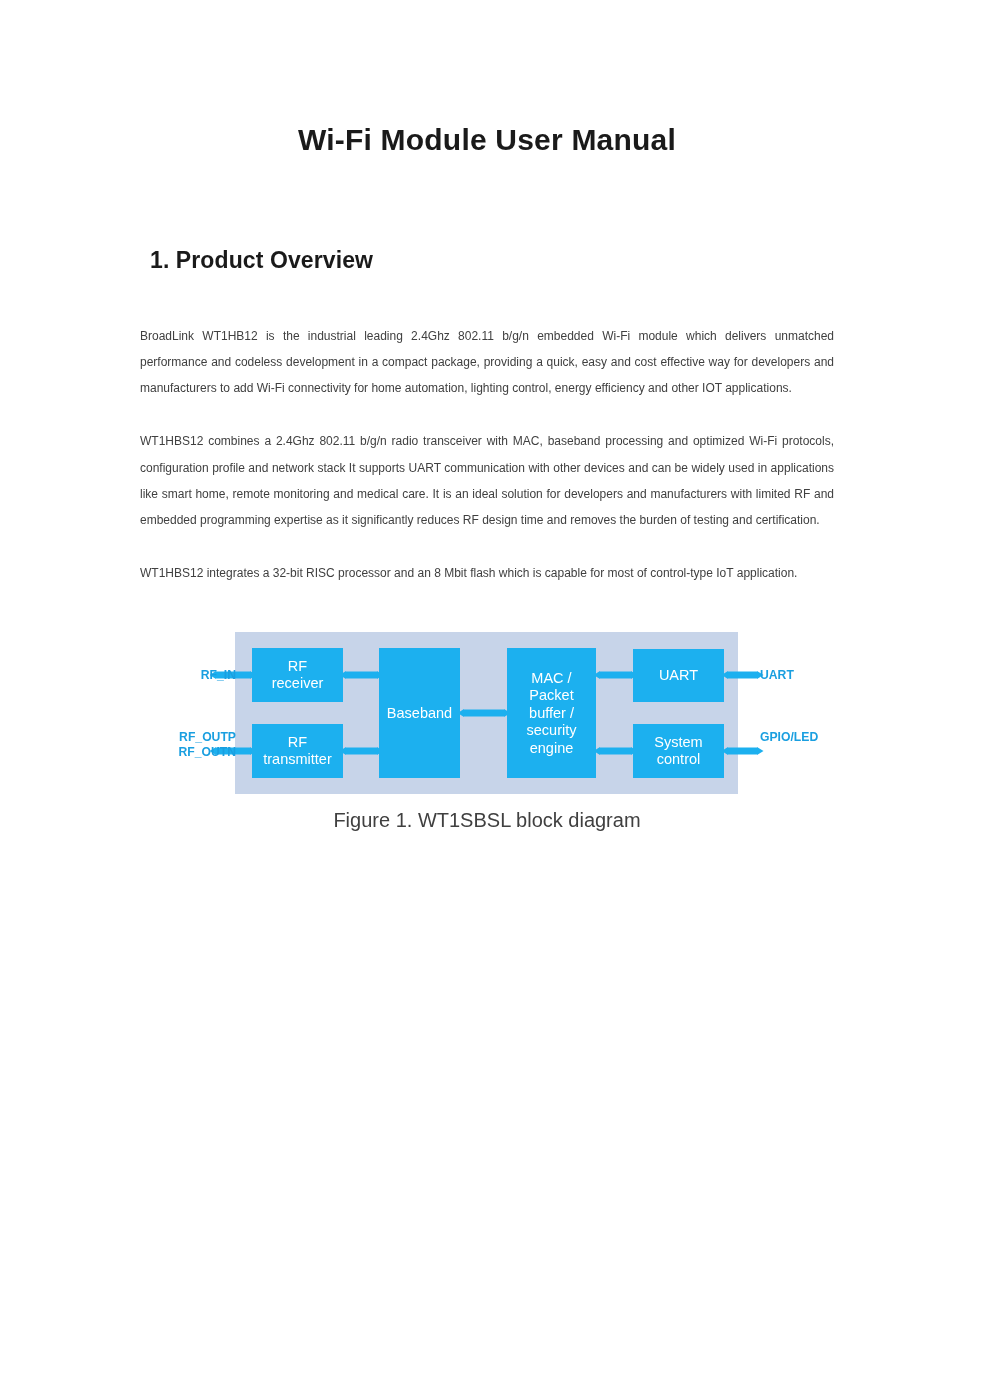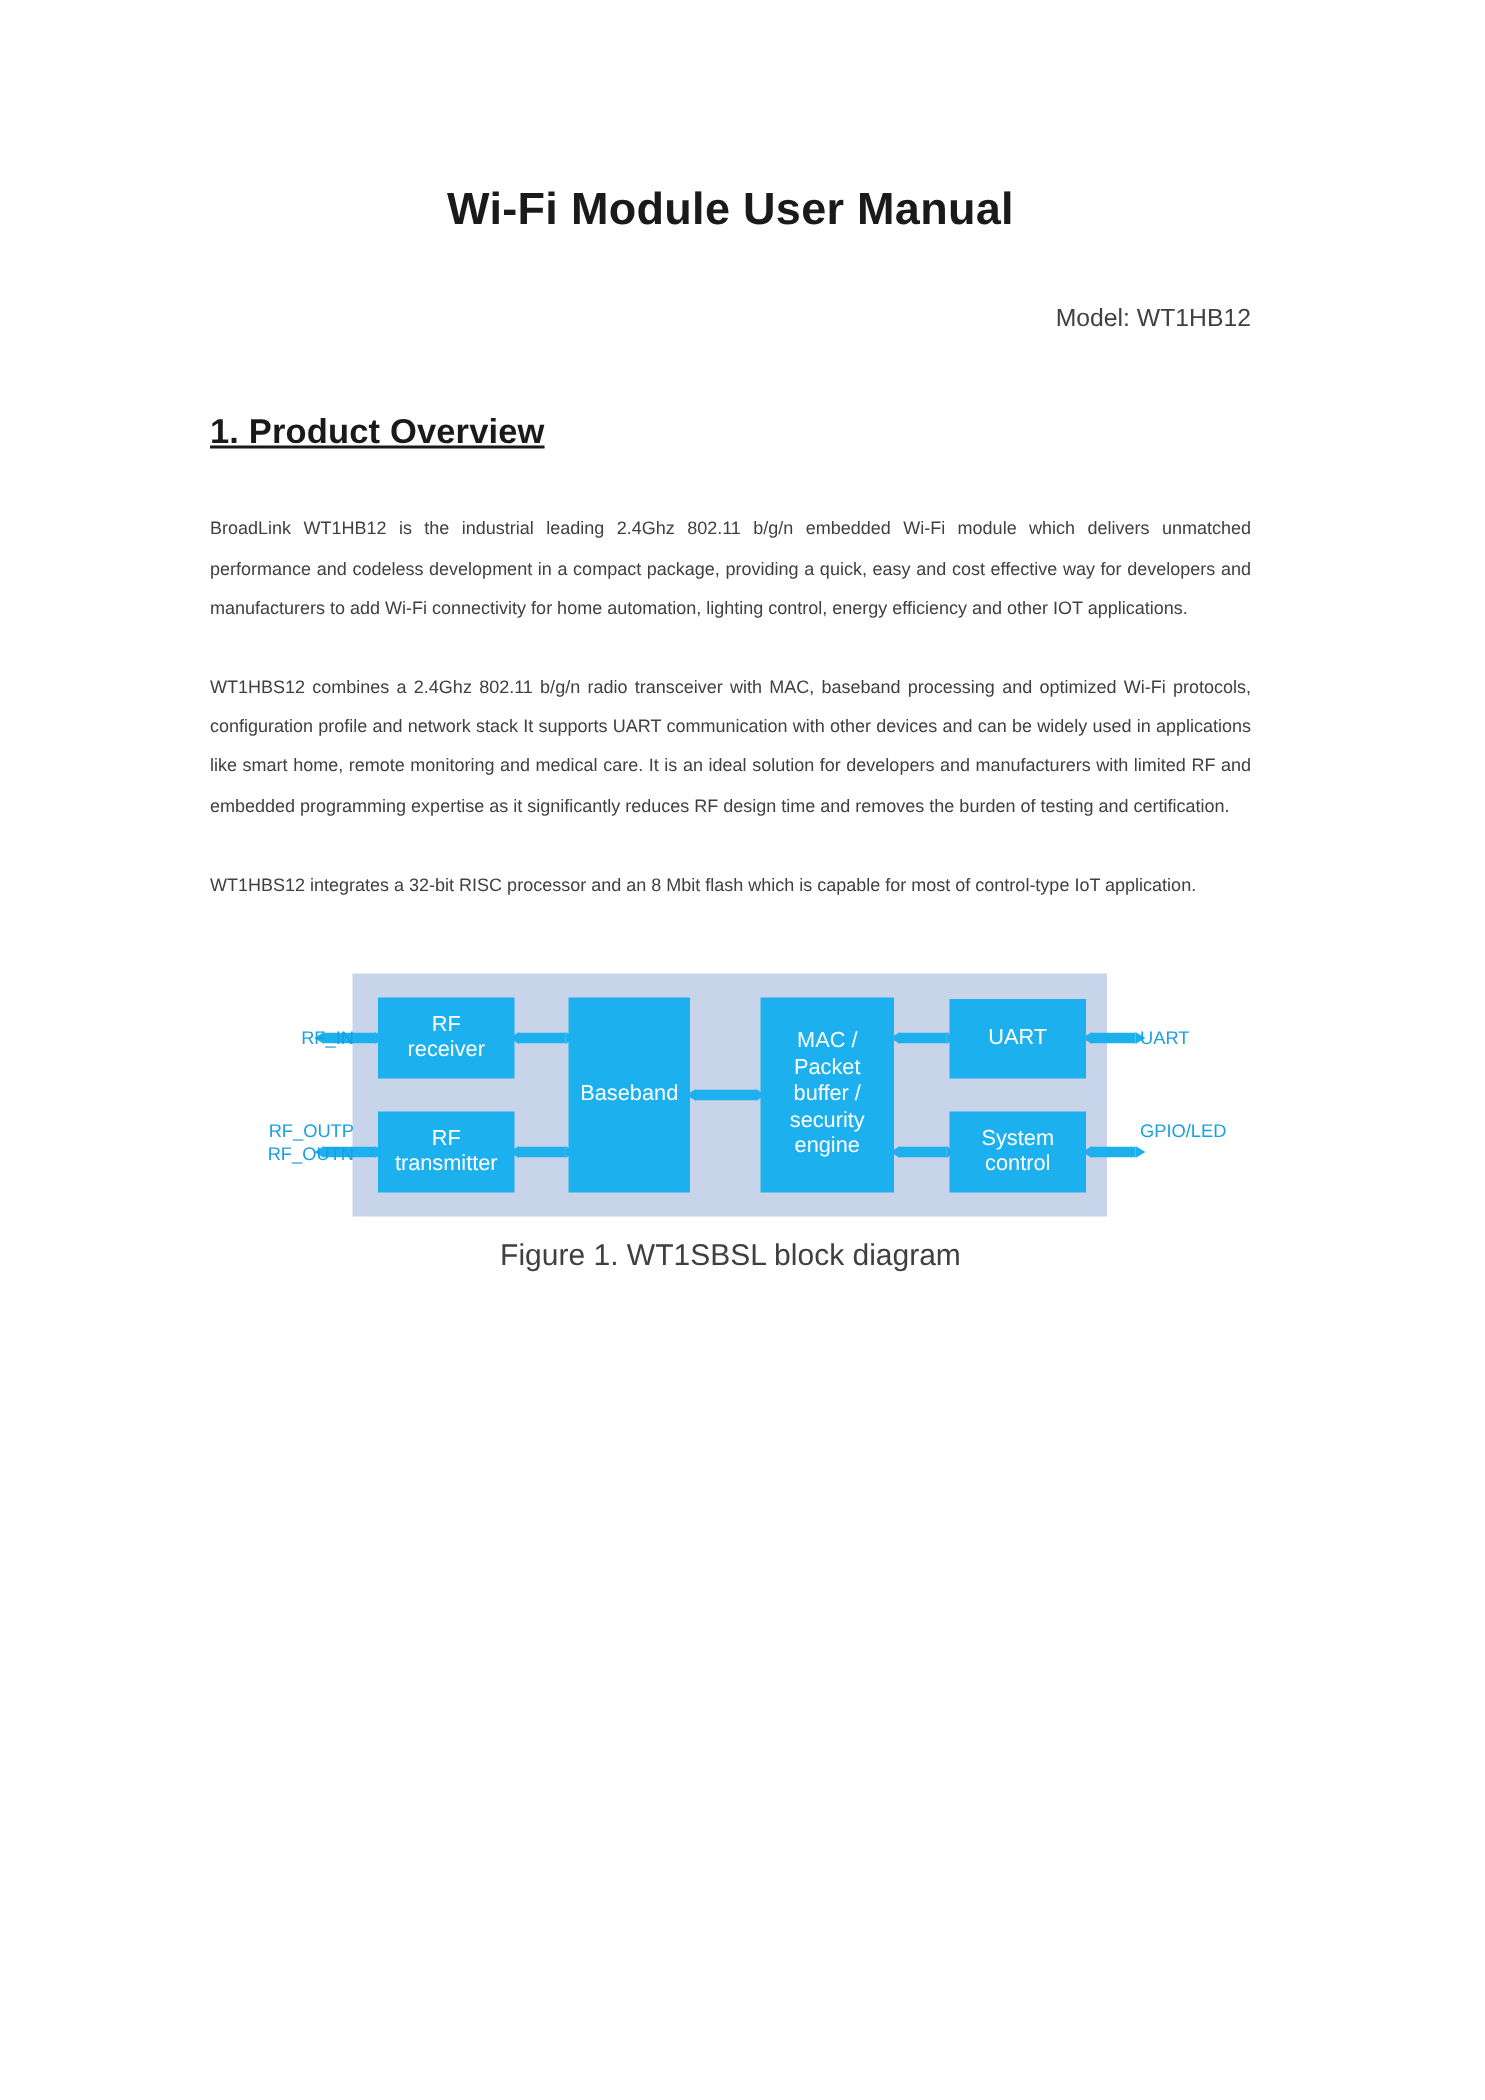--- a/index.html
+++ b/index.html
@@ -47,25 +47,24 @@
     font-size: 16.5px;
     color: #404040;
     line-height: 1.62;
   }
 
   
   h2.section {
     font-size: 23px;
     font-weight: bold;
     color: #1a1a1a;
-    margin: 0;
+    margin: 10px;
     padding-top: 47px;
     letter-spacing: 0.1px;
     line-height: 1.25;
-    text-decoration: underline;
   }
   h3.subsection {
     font-size: 19.5px;
     font-weight: bold;
     color: #1a1a1a;
     margin: 0;
     padding-top: 40px;
     letter-spacing: 0.1px;
     line-height: 1.25;
   }
@@ -117,21 +116,21 @@
   .blk-mac        { left: 367px; top: 30px;  width: 89px;  height: 130px; }
   .blk-uart       { left: 493px; top: 31px;  width: 91px;  height: 53px; }
   .blk-sysctl     { left: 493px; top: 106px; width: 91px;  height: 54px; }
 
   .pin-label {
     position: absolute;
     color: #1a9fe0;
     font-size: 12.2px;
     line-height: 14.6px;
     white-space: pre-line;
-    font-weight: normal;
+    font-weight: bold;
   }
   .pin-rfin    { left: 36px;  top: 50px;  text-align: right; width: 60px; }
   .pin-rfout   { left: 8px;   top: 112px; text-align: right; width: 88px; }
   .pin-uart    { left: 620px; top: 50px;  text-align: left;  width: 70px; }
   .pin-gpio    { left: 620px; top: 112px; text-align: left;  width: 80px; }
 
   .arrow { position: absolute; }
 
   .caption {
     text-align: center;
@@ -143,21 +142,20 @@
 </style>
 </head>
 <body>
 
 <div class="page">
   <div class="content">
 
     <h1 class="doc-title">Wi-Fi Module User Manual</h1>
 
     <div class="meta">
-      <div>Model: WT1HB12</div>
     </div>
 
     <h2 class="section">1. Product Overview</h2>
 
 
     <p class="body first">BroadLink WT1HB12 is the industrial leading 2.4Ghz 802.11 b/g/n embedded Wi-Fi module which delivers unmatched performance and codeless development in a compact package, providing a quick, easy and cost effective way for developers and manufacturers to add Wi-Fi connectivity for home automation, lighting control, energy efficiency and other IOT applications.</p>
 
     <p class="body">WT1HBS12 combines a 2.4Ghz 802.11 b/g/n radio transceiver with MAC, baseband processing and optimized Wi-Fi protocols, configuration profile and network stack It supports UART communication with other devices and can be widely used in applications like smart home, remote monitoring and medical care. It is an ideal solution for developers and manufacturers with limited RF and embedded programming expertise as it significantly reduces RF design time and removes the burden of testing and certification.</p>
 
     <p class="body">WT1HBS12 integrates a 32-bit RISC processor and an 8 Mbit flash which is capable for most of control-type IoT application.</p>

